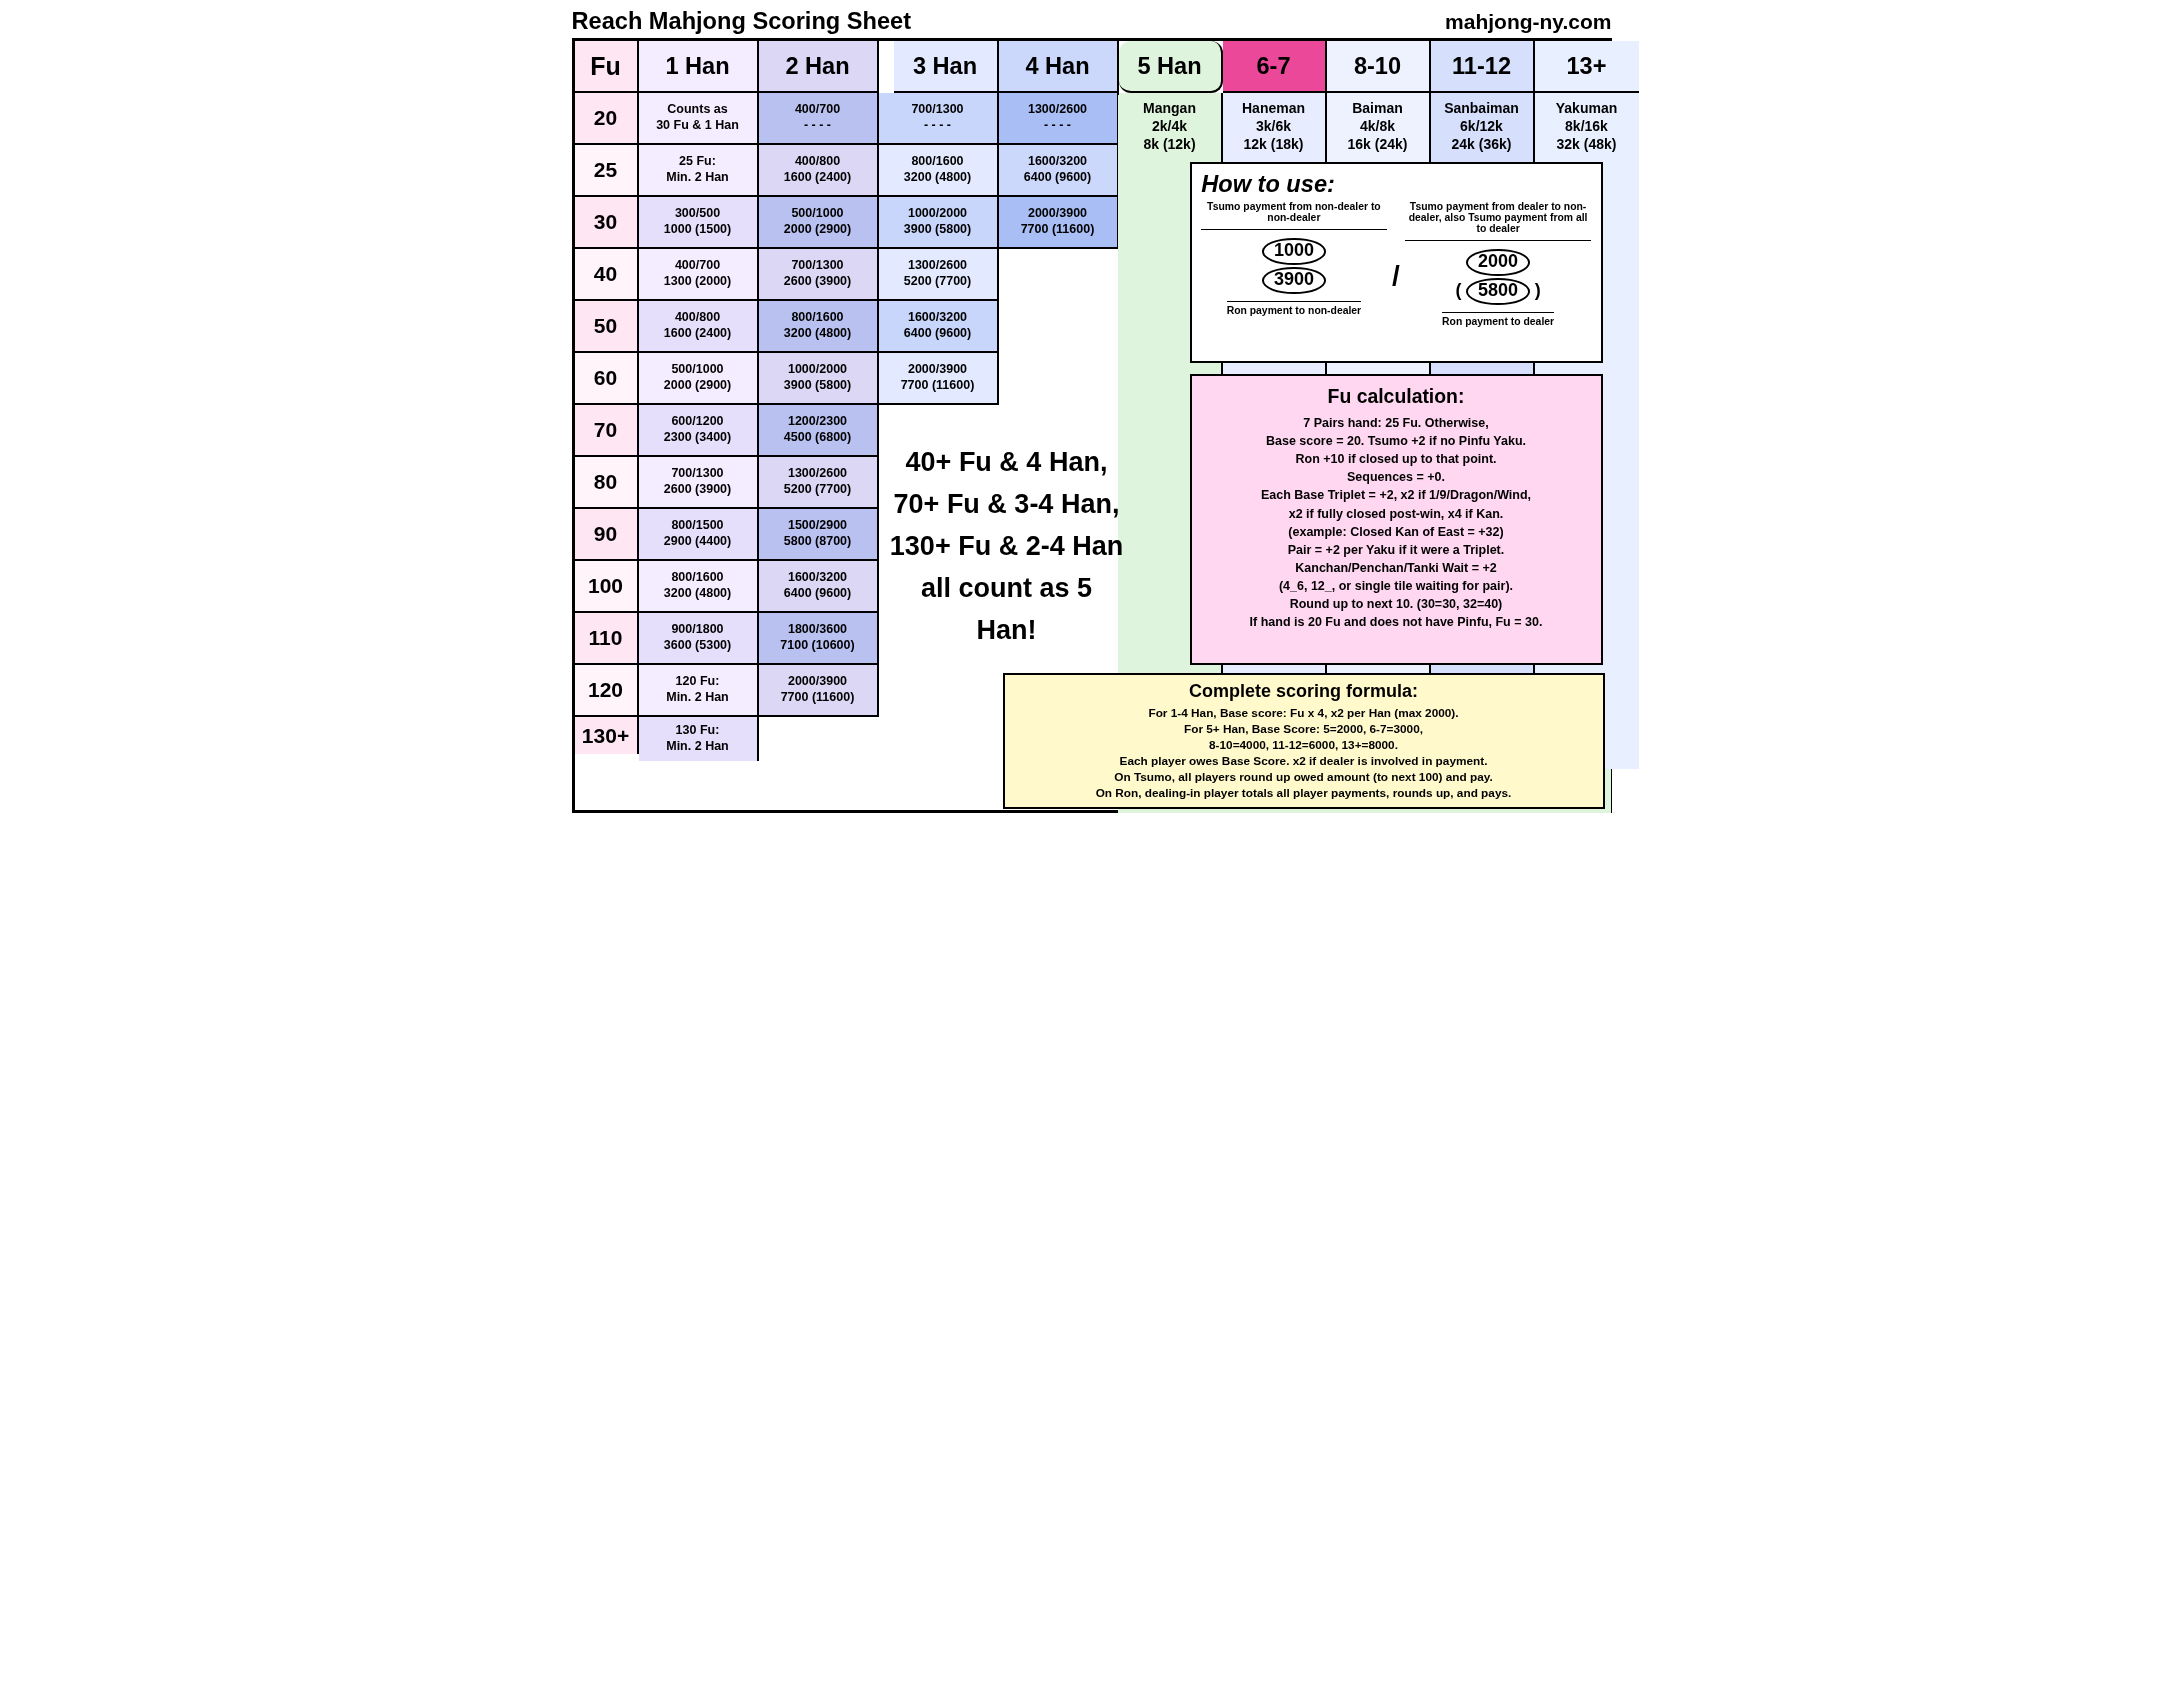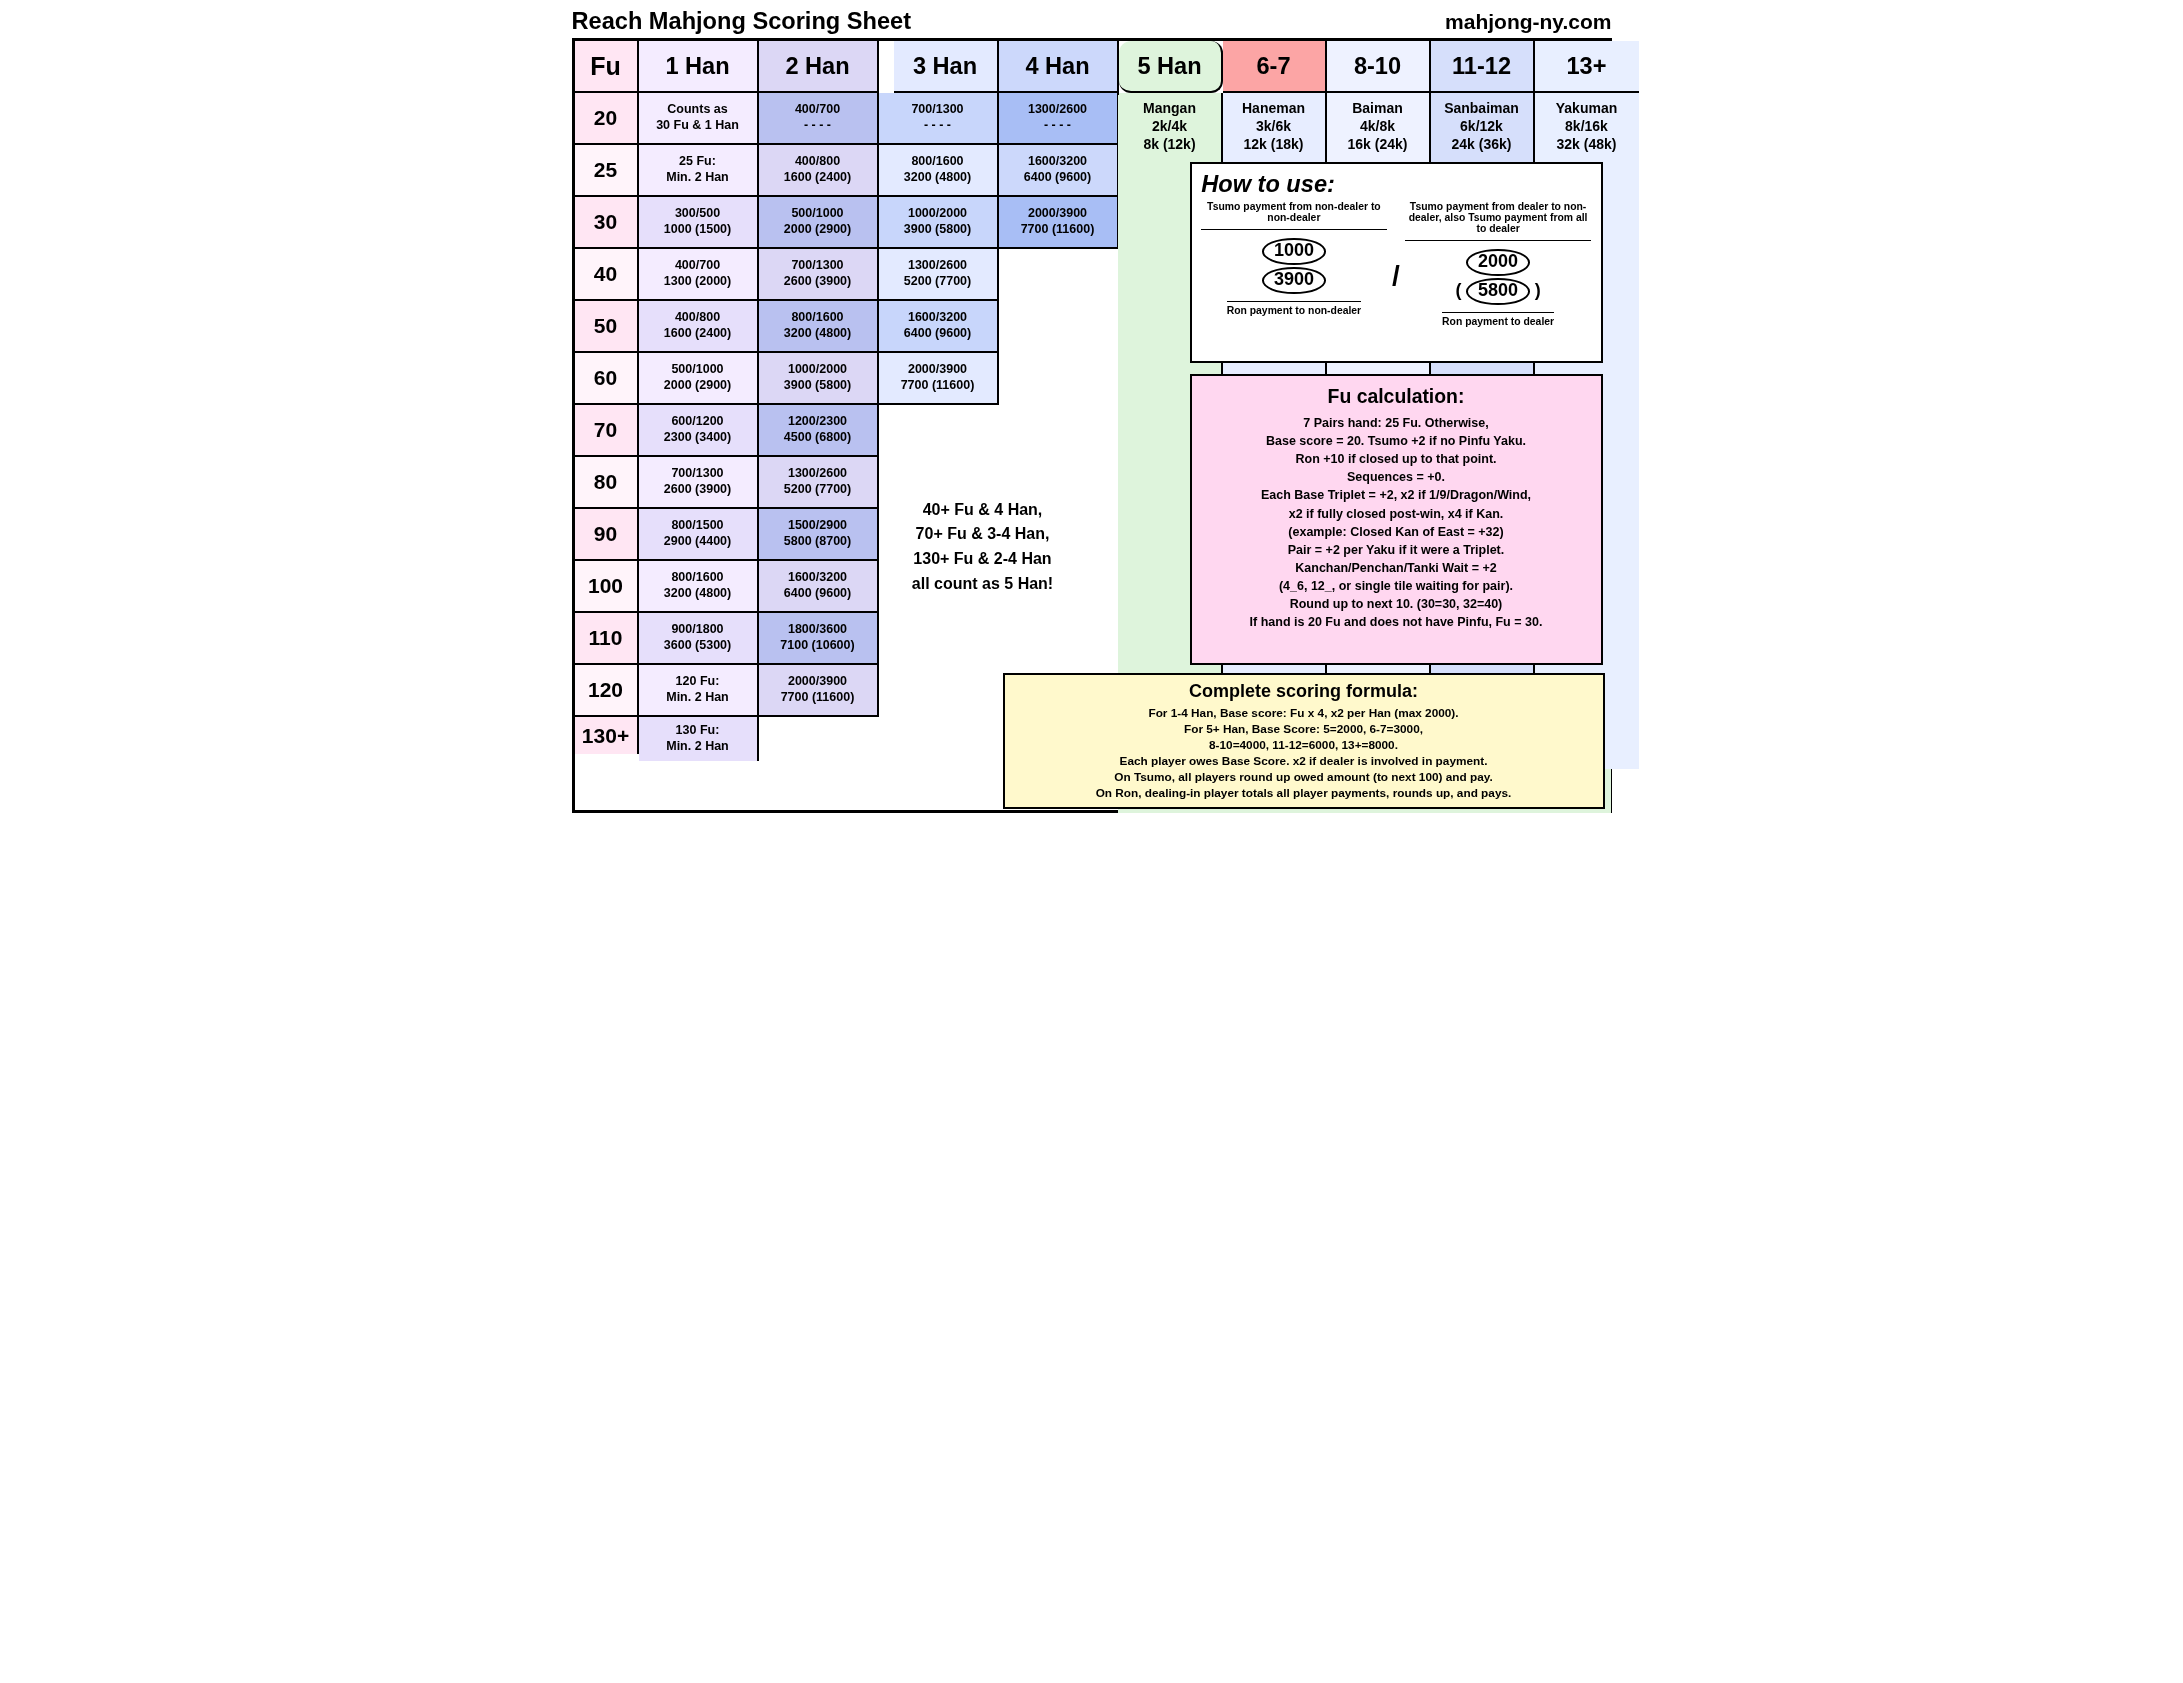--- a/index.html
+++ b/index.html
@@ -43,21 +43,21 @@
     font-size: 23.6px;
     font-weight: 700;
     background: #f6edff;
   }
   .hdr.fuhdr { background: #ffe6f3; font-size: 25px; }
   .hdr.h1 { background: #f4ecff; }
   .hdr.h2 { background: #dcd7f5; }
   .hdr.h3 { background: #e3eaff; margin-left: 15px; }
   .hdr.h4 { background: #ccd8fb; }
   .hdr.h5 { background: #def4dc; border-radius: 12px; }
-  .hdr.h6 { background: #fca5a5; }
+  .hdr.h6 { background: #ec4899; }
   .hdr.h7 { background: #eef2ff; }
   .hdr.h8 { background: #d6dffb; }
   .hdr.h9 { background: #e8efff; }
   .hdr:last-child, .hdr.last { border-right: none; }
 
   .fucell {
     border-right: 2.1px solid #000;
     border-bottom: 2.1px solid #000;
     display: flex;
     align-items: center;
@@ -108,25 +108,25 @@
     position: absolute;
     left: 543px; top: 54px;
     width: 493px; height: 718px;
     background: #def4dc;
     z-index: 1;
   }
 
   
   .note5han {
     position: absolute;
-    left: 290px; top: 388px;
+    left: 314px; top: 388px;
     width: 236px; height: 236px;
     display:flex; align-items:center; justify-content:center;
     text-align:center;
-    font-size: 16px; font-weight:700;
+    font-size: 27px; font-weight:700;
     line-height:1.55;
     z-index:2;
     pointer-events:none;
   }
 
   
   .rbox {
     position: absolute;
     border: 2.8px solid #000;
     z-index: 5;

